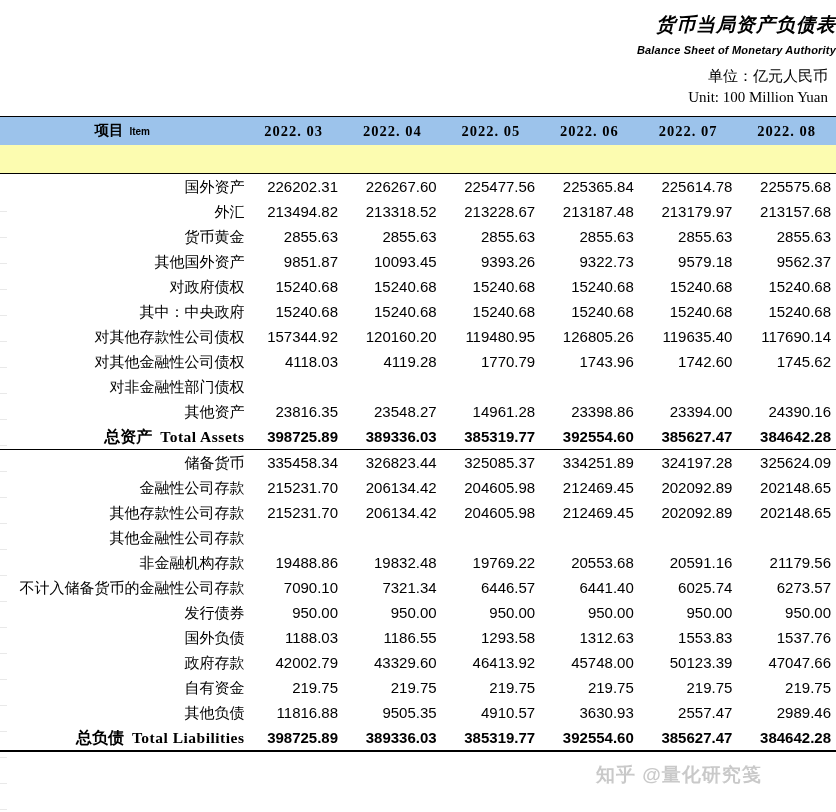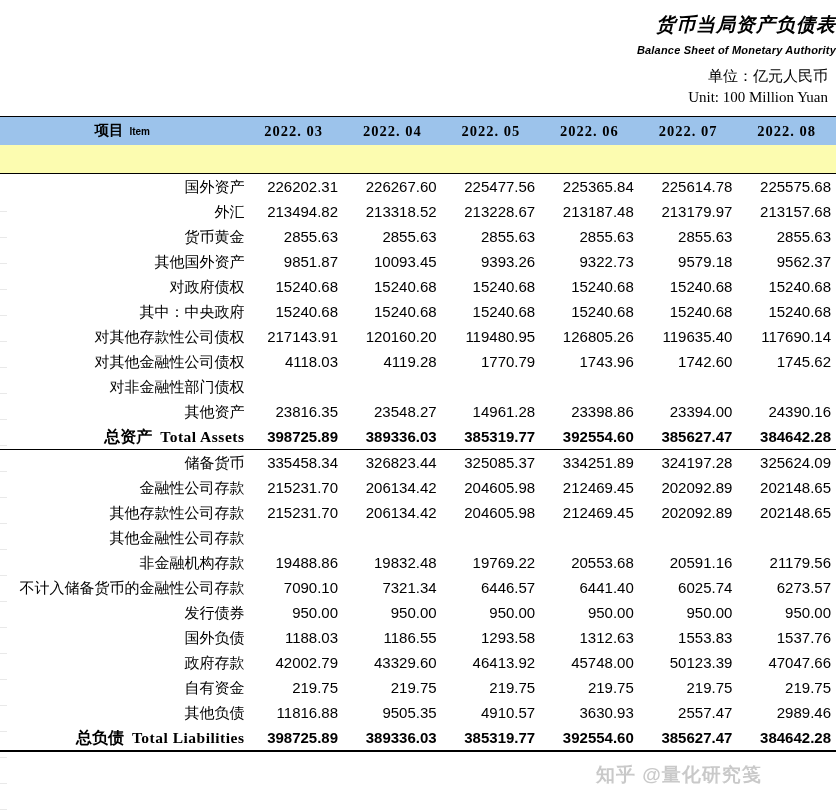--- a/index.html
+++ b/index.html
@@ -273,21 +273,21 @@
         <td class="item lv1">其中：中央政府</td>
         <td class="num vrule">15240.68</td>
         <td class="num vrule">15240.68</td>
         <td class="num vrule">15240.68</td>
         <td class="num vrule">15240.68</td>
         <td class="num vrule">15240.68</td>
         <td class="num vrule">15240.68</td>
       </tr>
       <tr>
         <td class="item lv0">对其他存款性公司债权</td>
-        <td class="num vrule">217143.91</td>
+        <td class="num vrule">157344.92</td>
         <td class="num vrule">120160.20</td>
         <td class="num vrule">119480.95</td>
         <td class="num vrule">126805.26</td>
         <td class="num vrule">119635.40</td>
         <td class="num vrule">117690.14</td>
       </tr>
       <tr>
         <td class="item lv0">对其他金融性公司债权</td>
         <td class="num vrule">4118.03</td>
         <td class="num vrule">4119.28</td>

